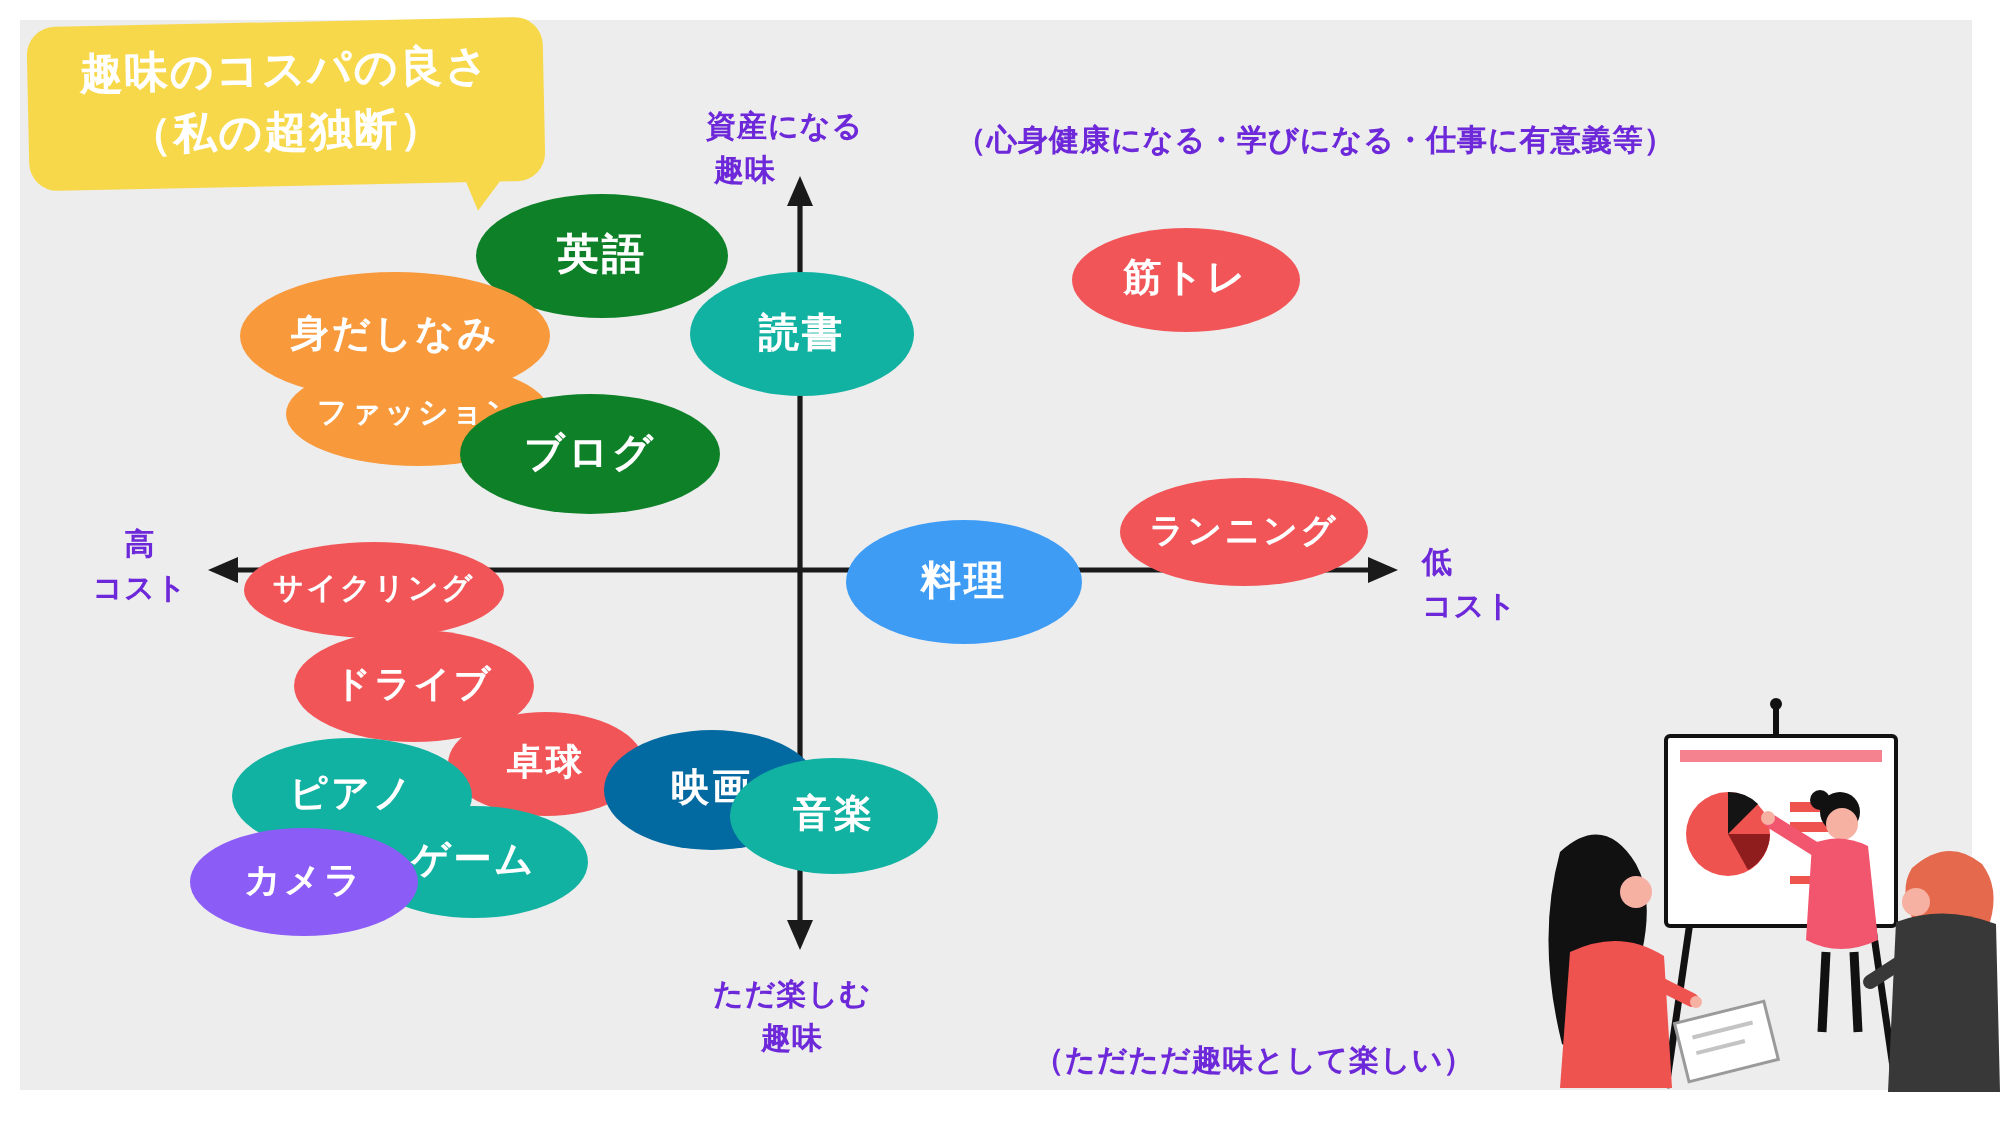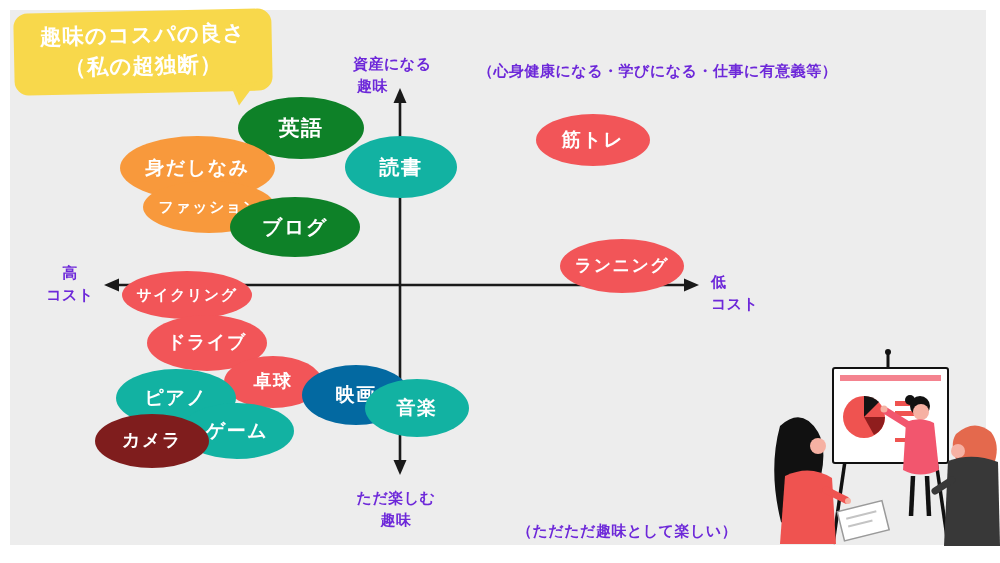--- a/index.html
+++ b/index.html
@@ -62,27 +62,28 @@
 
   <div id="bubbles" class="bubbles-layer">
       <div class="bubble" style="left: 238px; top: 97px; width: 126px; height: 62px; font-size: 21px; background: rgb(14, 129, 40);">英語</div>
       <div class="bubble" style="left: 120px; top: 136px; width: 155px; height: 64px; font-size: 19px; background: rgb(248, 153, 60);">身だしなみ</div>
       <div class="bubble" style="left: 143px; top: 181px; width: 132px; height: 52px; font-size: 15px; background: rgb(248, 153, 60);">ファッション</div>
       <div class="bubble" style="left: 345px; top: 136px; width: 112px; height: 62px; font-size: 20px; background: rgb(18, 178, 162);">読書</div>
       <div class="bubble" style="left: 230px; top: 197px; width: 130px; height: 60px; font-size: 20px; background: rgb(14, 129, 40);">ブログ</div>
       <div class="bubble" style="left: 536px; top: 114px; width: 114px; height: 52px; font-size: 19px; background: rgb(242, 85, 88);">筋トレ</div>
       <div class="bubble" style="left: 560px; top: 239px; width: 124px; height: 54px; font-size: 17px; background: rgb(242, 85, 88);">ランニング</div>
       <div class="bubble" style="left: 122px; top: 271px; width: 130px; height: 48px; font-size: 15px; background: rgb(242, 85, 88);">サイクリング</div>
+      <div class="bubble" style="left: 423px; top: 260px; width: 118px; height: 62px; font-size: 20px; background: rgb(62, 156, 245);">料理</div>
       <div class="bubble" style="left: 147px; top: 315px; width: 120px; height: 56px; font-size: 18px; background: rgb(242, 85, 88);">ドライブ</div>
       <div class="bubble" style="left: 224px; top: 356px; width: 98px; height: 52px; font-size: 18px; background: rgb(242, 85, 88);">卓球</div>
       <div class="bubble" style="left: 116px; top: 369px; width: 120px; height: 58px; font-size: 19px; background: rgb(18, 178, 162);">ピアノ</div>
       <div class="bubble" style="left: 302px; top: 365px; width: 108px; height: 60px; font-size: 19px; background: #0369a1;">映画</div>
       <div class="bubble" style="left: 365px; top: 379px; width: 104px; height: 58px; font-size: 19px; background: rgb(18, 178, 162);">音楽</div>
       <div class="bubble" style="left: 180px; top: 403px; width: 114px; height: 56px; font-size: 19px; background: rgb(18, 178, 162);">ゲーム</div>
-      <div class="bubble" style="left: 95px; top: 414px; width: 114px; height: 54px; font-size: 18px; background: #7f1d1d;">カメラ</div>
+      <div class="bubble" style="left: 95px; top: 414px; width: 114px; height: 54px; font-size: 18px; background: #8b5cf6;">カメラ</div>
     </div>
 
   <svg class="illustration" width="240" height="215" viewBox="0 0 240 215">
 
     <g>
       <rect x="126.5" y="4" width="3" height="20" fill="#111"></rect>
       <circle cx="128" cy="4" r="3" fill="#111"></circle>
       <path d="M85,113 L73,196" stroke="#111" stroke-width="3.5"></path>
       <path d="M176,113 L188,196" stroke="#111" stroke-width="3.5"></path>
       <rect x="73" y="20" width="115" height="95" rx="2" fill="#ffffff" stroke="#111" stroke-width="2"></rect>

